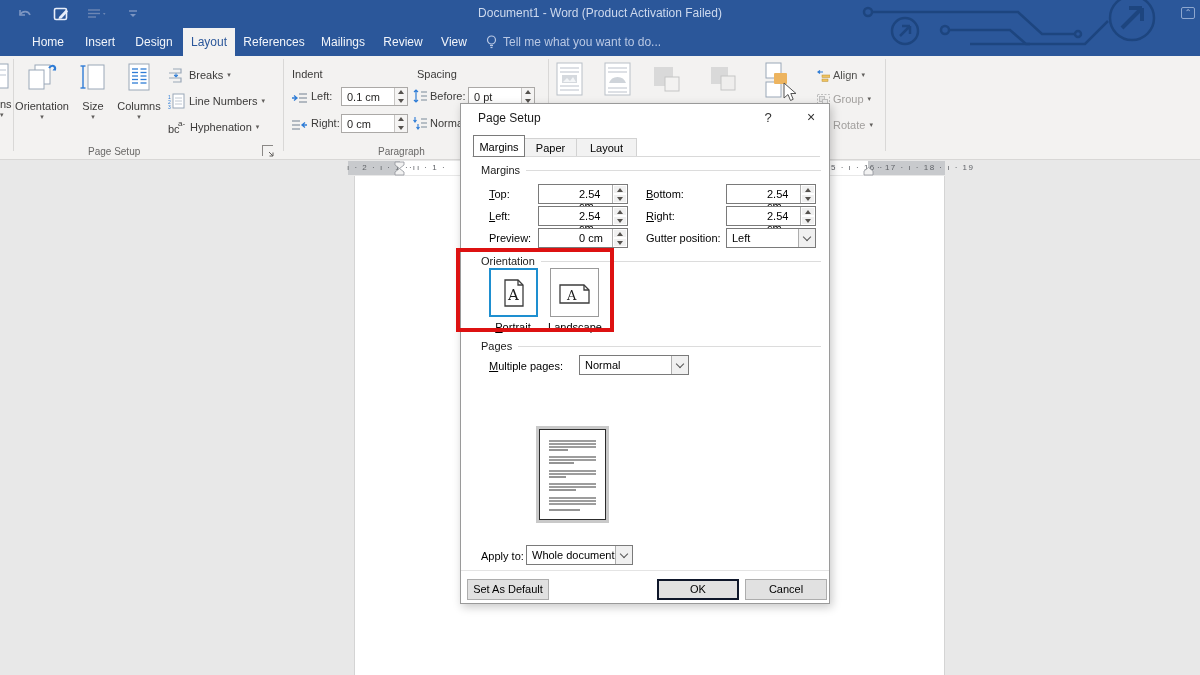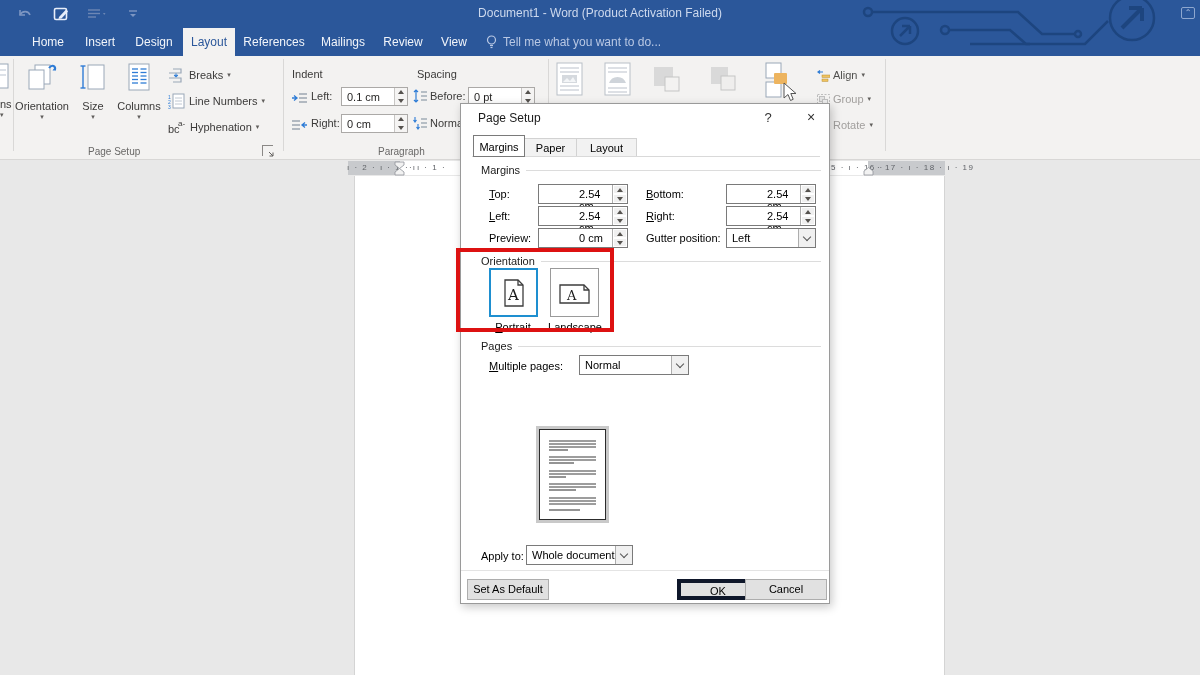--- a/index.html
+++ b/index.html
@@ -73,21 +73,21 @@
   .chevbox { width:17px; background:#f0f0f0; border-left:1px solid #adadad; position:relative; }
   .chev { position:absolute; left:5px; top:5px; width:6px; height:6px; border-right:1.4px solid #555; border-bottom:1.4px solid #555; transform:rotate(45deg); }
   .orient-btn { position:absolute; width:49px; height:49px; background:#fff; display:flex; align-items:center; justify-content:center; }
   .orient-btn.sel { border:2px solid #1e8fd0; }
   .orient-btn.unsel { border:1px solid #9a9a9a; }
   .orient-lab { position:absolute; width:60px; text-align:center; font-size:11px; }
   .thumb-frame { position:absolute; left:75px; top:322px; width:73px; height:97px; background:#c9c9c9; padding:3px; }
   .thumb-page { width:67px; height:91px; background:#fff; border:1px solid #2c2c2c; }
   .dlg-footer-line { position:absolute; left:0px; top:466px; width:368px; height:1px; background:#e4e4e4; }
   .dbtn { position:absolute; top:475px; height:21px; background:#e1e1e1; border:1px solid #adadad; font-size:11px; text-align:center; line-height:19px; color:#000; }
-  .dbtn.default { border:4px solid #0f172a; line-height:17px;margin-left:20px; }
+  .dbtn.default { border:2px solid #0f172a; line-height:17px; }
 
   
   .redbox { position:absolute; left:456px; top:248px; width:158px; height:84px; border:4px solid #dd1111; z-index:30; }
 
   .cursor-svg { position:absolute; left:783px; top:82px; z-index:40; }
 </style>
 </head>
 <body>
 
 <div class="header">

